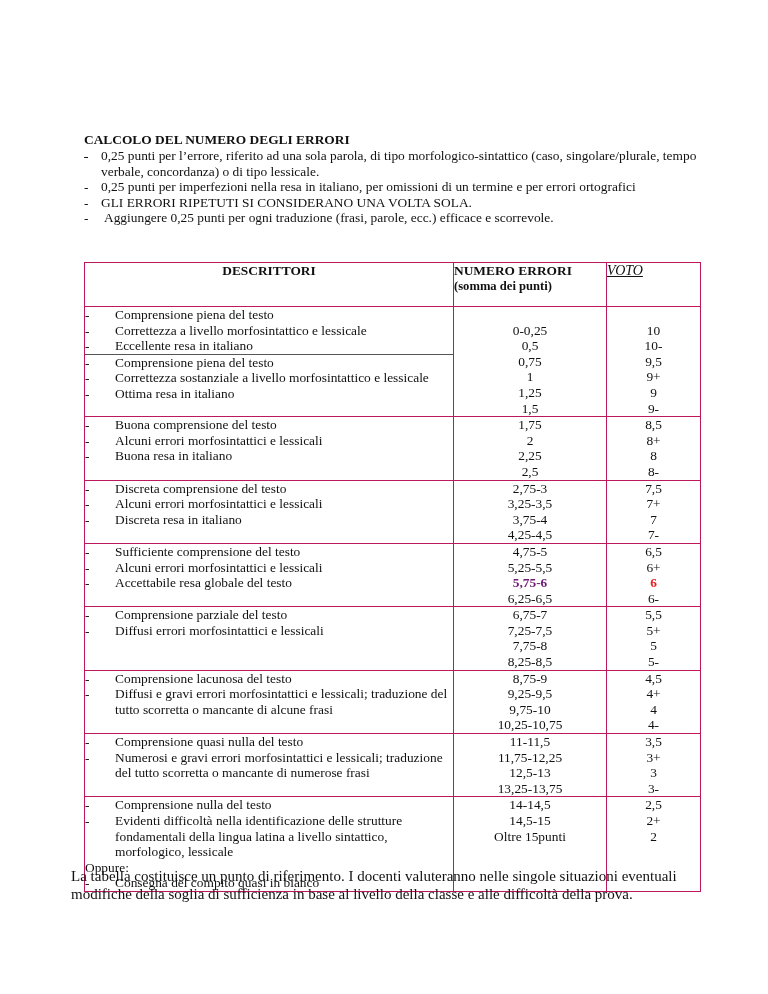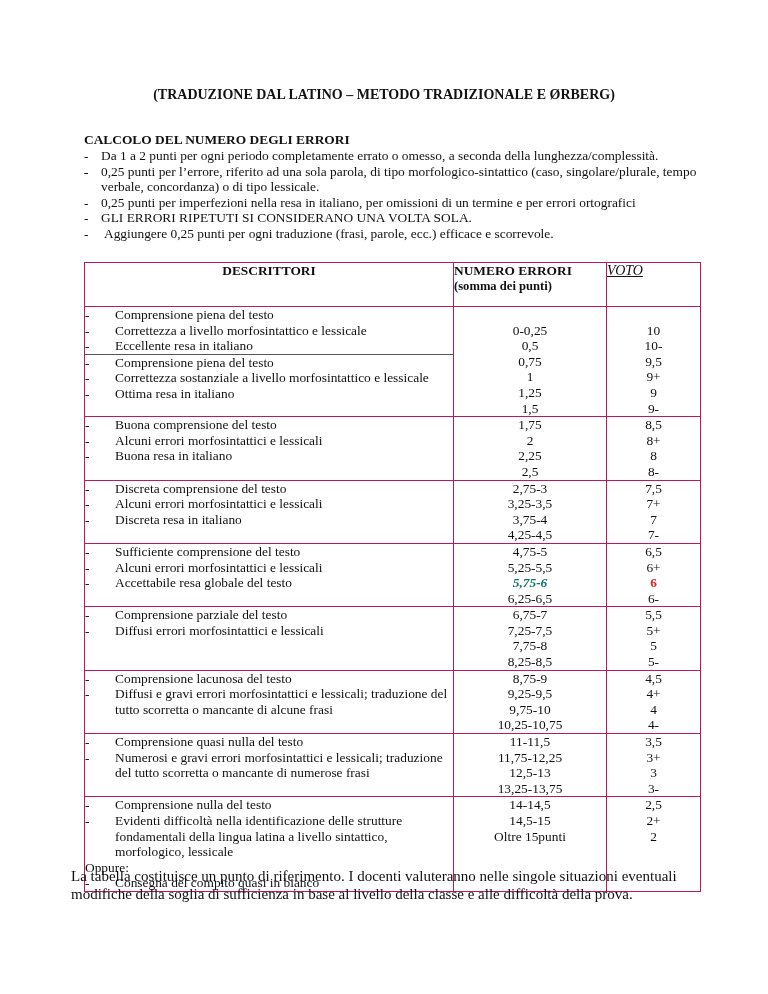--- a/index.html
+++ b/index.html
@@ -48,27 +48,26 @@
 
   .footer-note {
     position: absolute; left: 71px; top: 867px; width: 640px;
     font-weight: normal; font-size: 15px; line-height: 18px;
   }
 </style>
 </head>
 <body>
 
 <div class="title">
-  <div>(TRADUZIONE DAL LATINO – METODO TRADIZIONALE E ØRBERG)</div>
 </div>
 
 <div class="section-heading">CALCOLO DEL NUMERO DEGLI ERRORI</div>
 
 <ul class="rules">
-  <li><span class="dash">-</span><span class="txt">Da 1 a 2 punti per ogni periodo completamente errato o omesso, a seconda della lunghezza/complessità.</span></li>
+  <li><span class="dash">-</span></li>
   <li><span class="dash">-</span></li>
   <li><span class="dash">-</span><span class="txt">0,25 punti per l’errore, riferito ad una sola parola, di tipo morfologico-sintattico (caso, singolare/plurale, tempo verbale, concordanza) o di tipo lessicale.</span></li>
   <li><span class="dash">-</span><span class="txt">0,25 punti per imperfezioni nella resa in italiano, per omissioni di un termine e per errori ortografici</span></li>
   <li><span class="dash">-</span><span class="txt">GLI ERRORI RIPETUTI SI CONSIDERANO UNA VOLTA SOLA.</span></li>
   <li class="indent-extra"><span class="dash">-</span><span class="txt">Aggiungere 0,25 punti per ogni traduzione (frasi, parole, ecc.) efficace e scorrevole.</span></li>
 </ul>
 
 <table class="grid">
   <colgroup>
       <col class="c1">
@@ -163,21 +162,21 @@
         <td class="desc">
           <div style="padding-left: 8px;">
             <div class="dline"><span class="dash">-</span><span>Sufficiente comprensione del testo</span></div>
             <div class="dline"><span class="dash">-</span><span>Alcuni errori morfosintattici e lessicali</span></div>
             <div class="dline"><span class="dash">-</span><span>Accettabile resa globale del testo</span></div>
           </div>
         </td>
         <td class="num">
           <div>4,75-5</div>
           <div>5,25-5,5</div>
-          <div class="red" style="color: #0f766e; font-style: italic;">5,75-6</div>
+          <div class="red" style="color: #701a75;">5,75-6</div>
           <div>6,25-6,5</div>
         </td>
         <td class="voto" style="padding-right: 0px;">
           <div>6,5</div>
           <div>6+</div>
           <div class="red" style="color: rgb(232, 34, 31);">6</div>
           <div>6-</div>
         </td>
       </tr>
       <tr>

